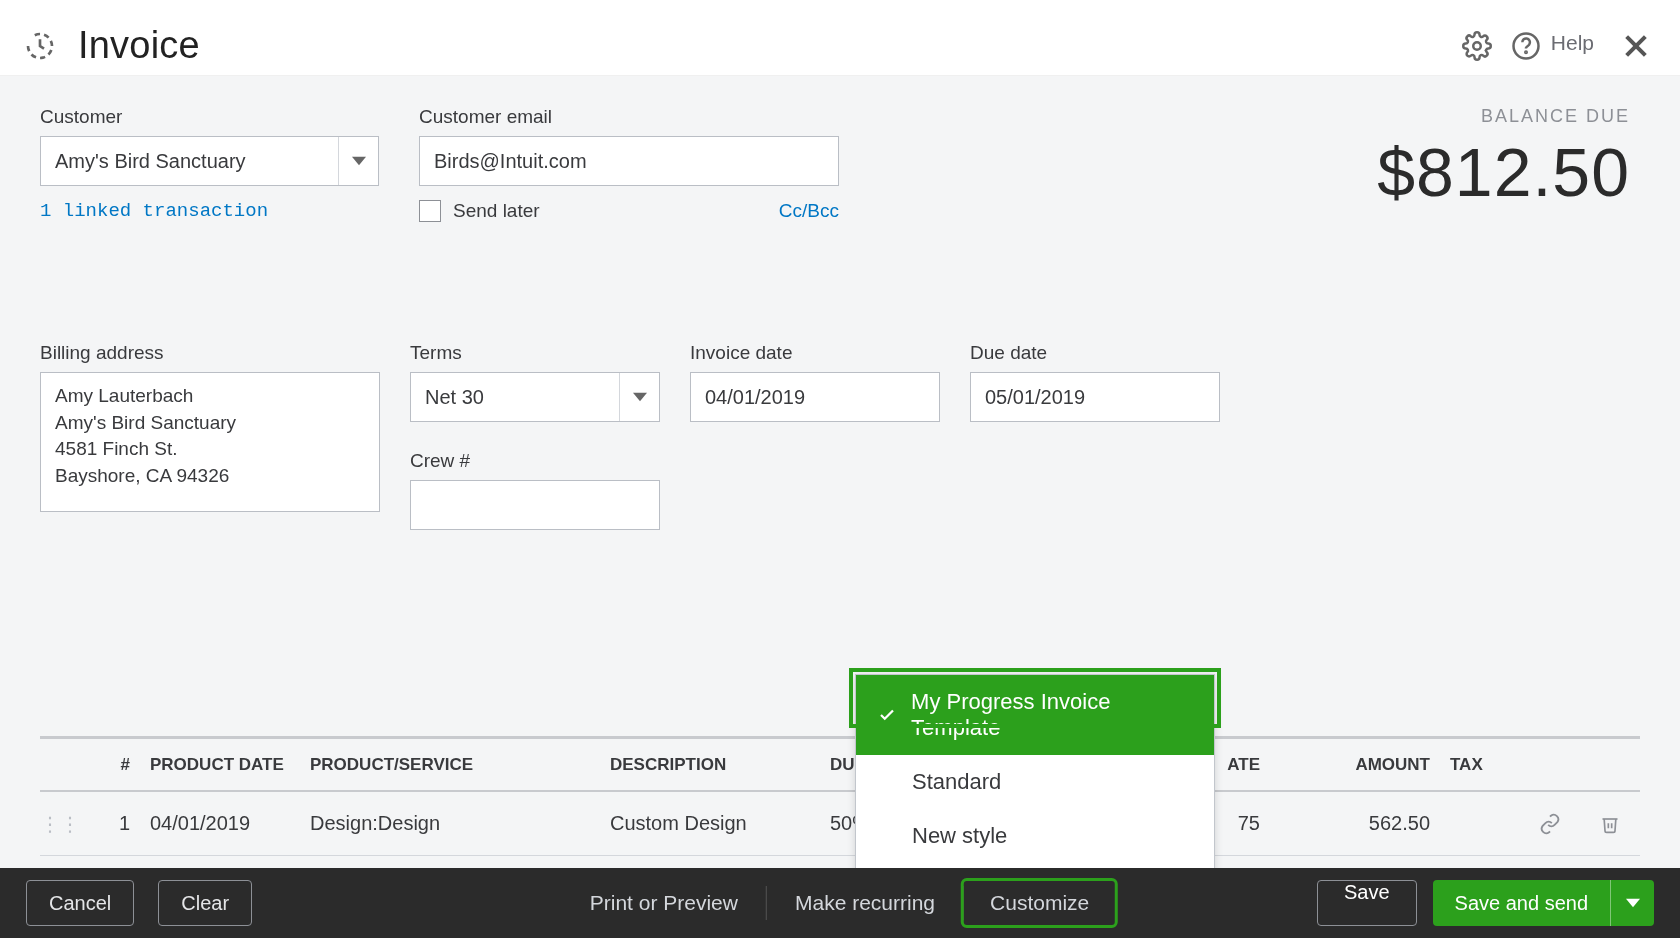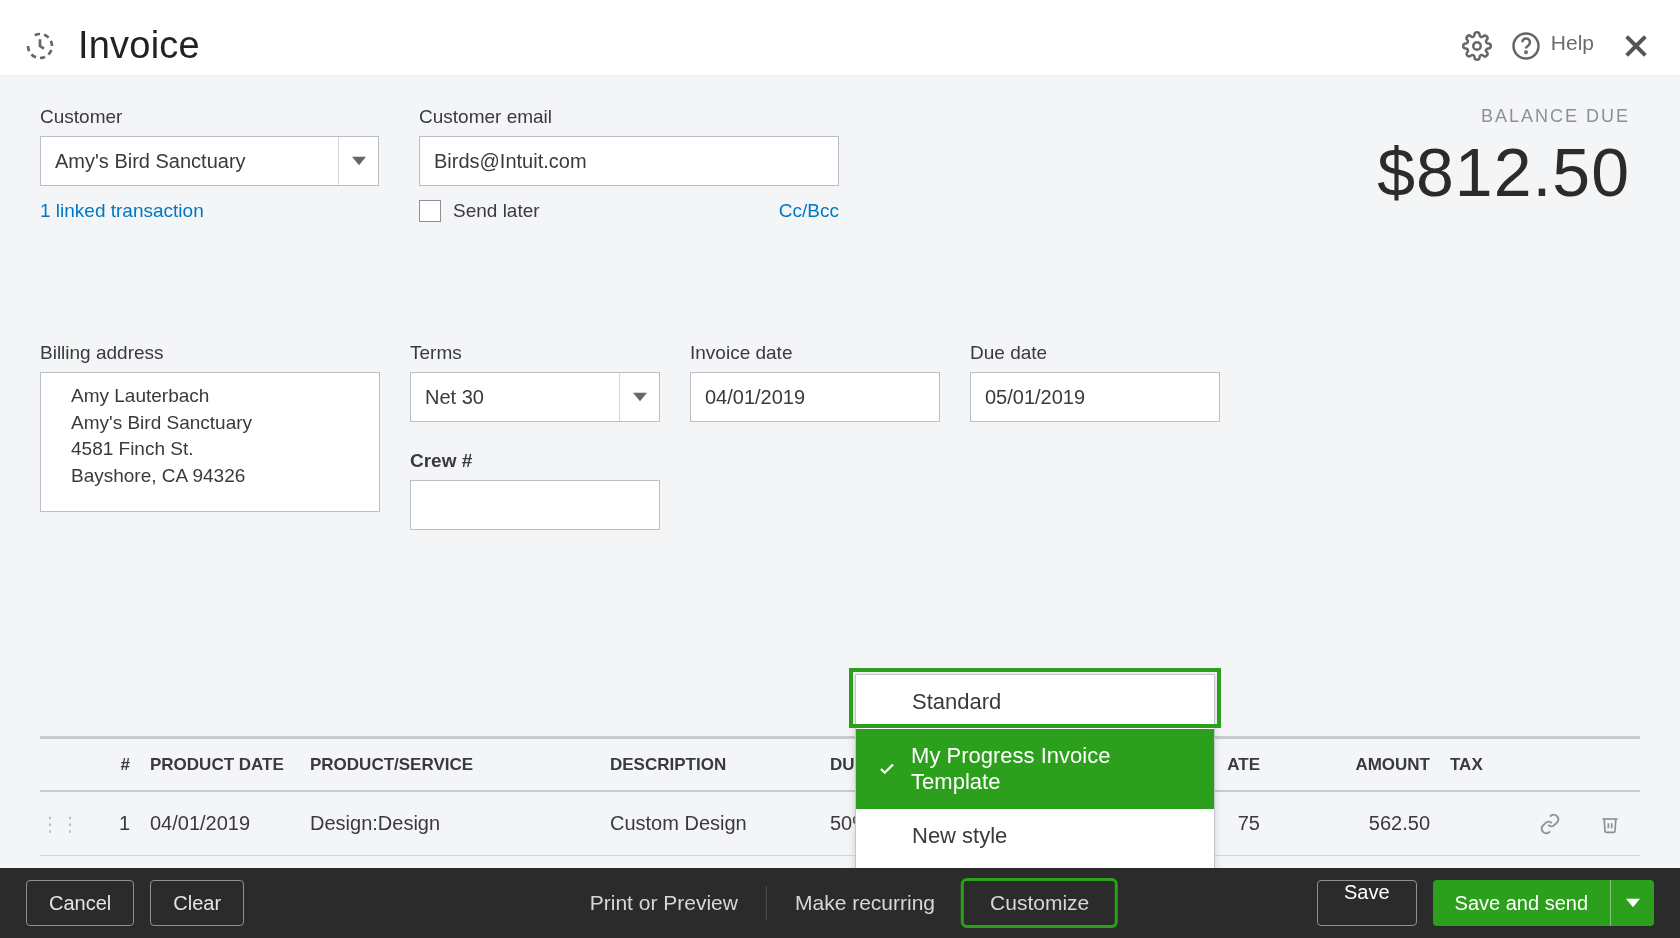--- a/index.html
+++ b/index.html
@@ -15,40 +15,40 @@
   .icon-btn { display:inline-flex; align-items:center; justify-content:center; width:40px; height:40px; color:#6b6c72; cursor:pointer; }
   .help-wrap { display:flex; align-items:flex-start; gap:10px; margin-left:14px; color:#6b6c72; font-size:21px;}
   .close-wrap { margin-left:22px; }
 
   .content { padding: 30px 40px 0 40px; background:#f4f5f6; height: calc(100% - 76px - 70px); overflow:hidden; position:relative;}
 
   .lbl { font-size:19px; color:#393a3d; margin-bottom:8px; display:block;}
   .field { border:1px solid #babec5; background:#fff; height:50px; font-size:20px; padding:0 14px; display:flex; align-items:center; color:#393a3d;}
   .select { position:relative; }
   .select .caret { position:absolute; right:0; top:0; width:40px; height:100%; border-left:1px solid #d4d7dc; display:flex; align-items:center; justify-content:center;}
-  .textarea { border:1px solid #babec5; background:#fff; font-size:19px; padding:10px 30px; line-height:1.4; white-space:pre-line;}
+  .textarea { border:1px solid #babec5; background:#fff; font-size:19px; padding:10px 14px; line-height:1.4; white-space:pre-line;}
 
   .row1 { display:flex; gap:40px; }
   .col-cust { width:339px; }
   .col-email { width:420px; }
   .col-balance { margin-left:auto; text-align:right; padding-right:10px;}
   .balance-label { color:#8d9096; font-size:18px; letter-spacing:2px; font-weight:500;}
   .balance-amount { font-size:68px; font-weight:400; color:#2b2b2b; margin-top:6px; letter-spacing:1px; font-family: "Helvetica Neue", Arial, sans-serif;}
 
-  .linked { color:#0077c5; font-size:19px; margin-top:14px; cursor:pointer;}
+  .linked { color:#0077c5; font-size:19px; margin-top:14px; cursor:pointer;font-family:Liberation Mono, monospace;}
   .sendlater-row { display:flex; align-items:center; margin-top:14px; gap:12px;}
   .cb { width:22px; height:22px; border:1px solid #8d9096; background:#fff;}
   .ccbcc { margin-left:auto; color:#0077c5; font-size:19px; cursor:pointer;}
 
   .row2 { display:flex; gap:30px; margin-top:120px;}
   .col-bill { width:340px;}
   .col-terms { width:250px;}
   .col-idate { width:250px;}
   .col-ddate { width:250px;}
-  .col-crew { width:250px; margin-top:0;font-weight:bold;}
+  .col-crew { width:250px; margin-top:0;}
 
   .crew-block { margin-top:28px;}
 
   
   .grid { position:absolute; left:40px; right:40px; top:660px; }
   .ghead { display:flex; border-top:3px solid #c8cace; border-bottom:2px solid #c8cace; height:56px; align-items:center; font-weight:700; font-size:17px; color:#393a3d; background:#f4f5f6;}
   .gcell { padding:0 10px; }
   .grow-line { display:flex; height:64px; align-items:center; border-bottom:1px solid #d4d7dc; font-size:20px; color:#393a3d;}
   .c-handle{width:40px; display:flex; justify-content:center; color:#babec5;}
   .c-num{width:60px; text-align:right;}
@@ -63,21 +63,21 @@
   .c-del{width:60px; display:flex; justify-content:center; color:#8d9096;}
 
   
   .popover { position:absolute; top:598px; left:855px; width:360px; background:#fff; border:1px solid #c2c6cc; box-shadow:0 2px 8px rgba(0,0,0,.15); z-index:50;}
   .popover .item { padding:14px 22px; font-size:22px; color:#393a3d; cursor:pointer; display:flex; align-items:center; gap:14px;}
   .popover .item.sel { background:#2ca01c; color:#fff;}
   .popover .chk { width:20px; display:inline-flex;}
   .popover-callout-highlight { position:absolute; top:592px; left:849px; width:372px; height:60px; border:4px solid #2ca01c; z-index:51; pointer-events:none;}
 
   
-  .bottombar { position:fixed; bottom:0; left:0; right:0; height:70px; background:#2b2b2b; display:flex; align-items:center; padding:0 26px; gap:16px; color:#d4d7dc; z-index:40;}
+  .bottombar { position:fixed; bottom:0; left:0; right:0; height:70px; background:#2b2b2b; display:flex; align-items:center; padding:0 26px; gap:24px; color:#d4d7dc; z-index:40;}
   .btn-outline { border:1px solid #8d9096; color:#e4e5e7; background:transparent; height:46px; padding:0 22px; border-radius:4px; font-size:20px; cursor:pointer; display:flex; align-items:center;}
   .bb-center { position:absolute; left:50%; transform:translateX(-50%); display:flex; align-items:center; gap:0;}
   .bb-link { font-size:21px; color:#d4d7dc; padding:0 28px; cursor:pointer;}
   .bb-sep { width:1px; height:34px; background:#555;}
   .customize-highlight { border:3px solid #2ca01c; padding:10px 26px; border-radius:6px; margin-left:-3px;}
   .bb-right { margin-left:auto; display:flex; gap:16px; align-items:center;}
   .btn-save { border:1px solid #8d9096; color:#fff; background:transparent; height:46px; padding:0 26px; border-radius:4px; font-size:20px; cursor:pointer;}
   .btn-primary { background:#2ca01c; color:#fff; height:46px; border:none; border-radius:4px; font-size:20px; cursor:pointer; display:flex; align-items:center;}
   .btn-primary .main { padding:0 22px;}
   .btn-primary .dd { border-left:1px solid rgba(255,255,255,.4); width:44px; display:flex; align-items:center; justify-content:center; height:100%;}
@@ -236,31 +236,31 @@
     <div class="grow-line">
 
       <div class="gcell c-desc"></div>
 
       <div class="gcell c-tax"></div>
 
     </div>
   </div>
 
   <div class="popover">
-    <div class="item">
-      <span class="chk"></span>
-      <span>Standard</span>
-    </div>
     <div class="item sel">
       <span class="chk">
         <svg width="18" height="18" viewBox="0 0 24 24" fill="none" stroke="#fff" stroke-width="3">
             <polyline points="4 12 9 17 20 6"></polyline>
           </svg>
       </span>
       <span>My Progress Invoice Template</span>
+    </div>
+    <div class="item">
+      <span class="chk"></span>
+      <span>Standard</span>
     </div>
     <div class="item">
       <span class="chk"></span>
       <span>New style</span>
     </div>
     <div class="item">
       <span class="chk"></span>
 
     </div>
   </div>

